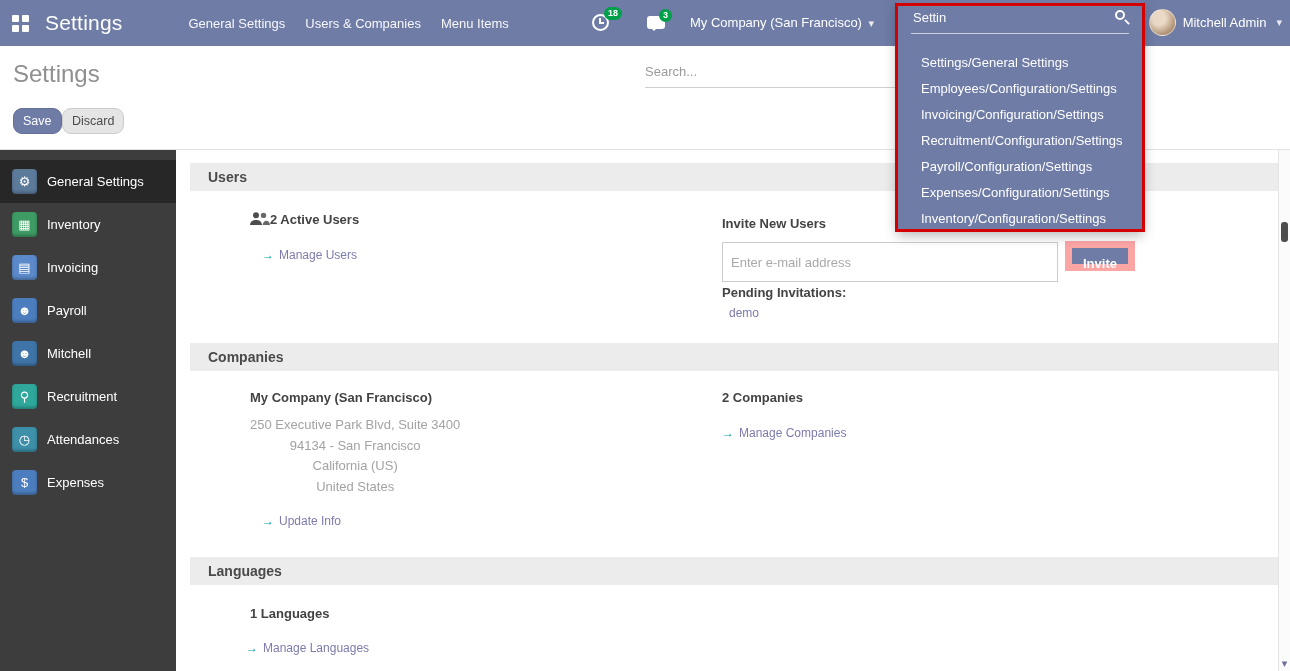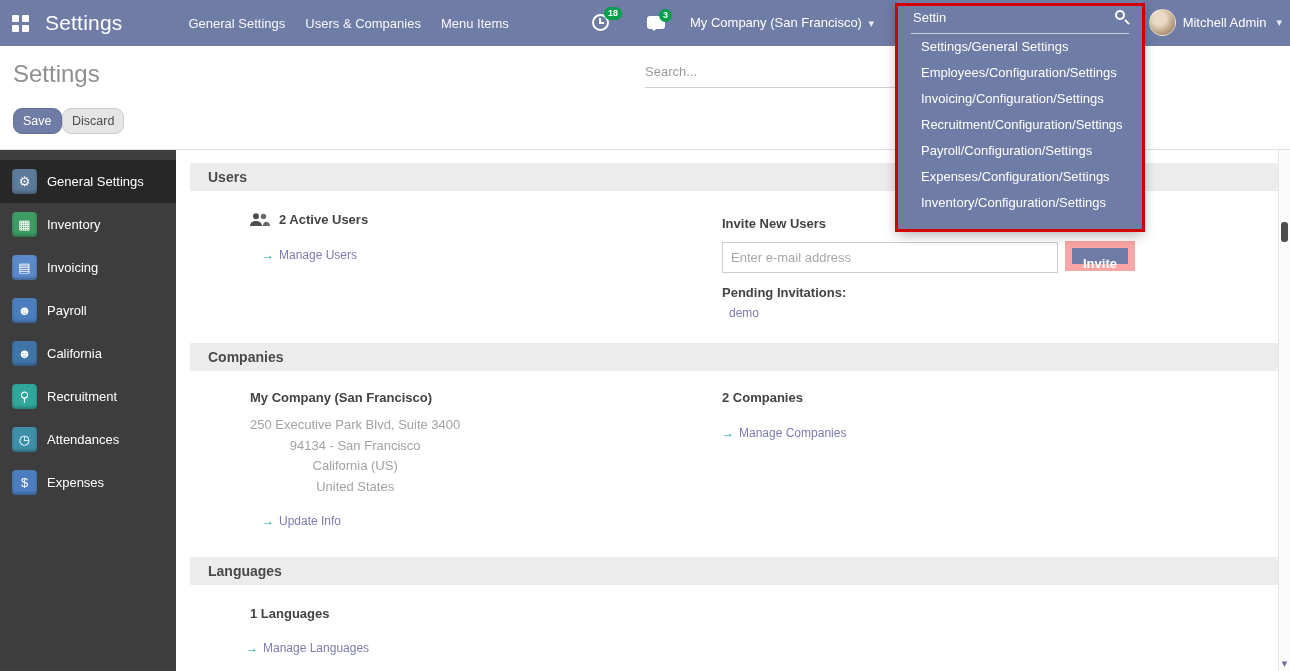--- a/index.html
+++ b/index.html
@@ -38,21 +38,21 @@
 
   
   .search-dropdown {
     position:absolute; left:897px; top:0; width:246px; height:230px;
     background:#6e7ca6; z-index:40; box-shadow:0 5px 12px rgba(0,0,0,.3);
   }
   .sd-input-row { position:relative; margin:9px 14px 0 14px; border-bottom:1px solid rgba(255,255,255,.65); padding-bottom:7px; }
   .sd-input { background:transparent; border:none; outline:none; color:#fff; font-size:13px; width:190px; font-family:"Liberation Sans",sans-serif; }
   .icon-mag { position:absolute; right:4px; top:1px; width:10px; height:10px; border:2px solid #fff; border-radius:50%; }
   .icon-mag::after { content:""; position:absolute; width:2px; height:6px; background:#fff; transform:rotate(-45deg); left:9px; top:7px; }
-  .sd-results { margin-top:0; }
+  .sd-results { margin-top:16px; }
   .sd-item { height:26px; line-height:26px; padding-left:24px; font-size:13px; color:#fff; cursor:pointer; white-space:nowrap; overflow:hidden; }
 
   
   .red-box { position:absolute; left:895px; top:3px; width:250px; height:229px; border:3px solid #d40000; z-index:50; pointer-events:none; }
 
   
   .control-panel { position:absolute; top:46px; left:0; width:1290px; height:104px; background:#fff; border-bottom:1px solid #e2e2e2; z-index:5; }
   .cp-title { position:absolute; left:13px; top:14px; font-size:24px; color:#8f8f8f; }
   .btn { font-size:12.5px; border-radius:9px; cursor:pointer; font-family:"Liberation Sans",sans-serif; }
   .btn-save { position:absolute; left:13px; top:62px; padding:5px 9px; background:#6e7ca6; border:1px solid #62709b; color:#fff; }
@@ -67,25 +67,25 @@
     color:#fff; font-size:13px; box-shadow:inset 0 -2px 3px rgba(0,0,0,.25); }
 
   
   .content { position:absolute; left:176px; top:150px; right:12px; bottom:0; background:#fff; overflow:hidden; }
   .band { position:absolute; left:14px; right:0; height:28px; background:#ececec; display:flex; align-items:center;
     padding-left:18px; font-size:14px; font-weight:bold; color:#4a4a4a; }
   .band-users { top:13px; } .band-companies { top:193px; } .band-languages { top:407px; }
   .b-label { position:absolute; font-size:13px; font-weight:bold; color:#434343; }
   .o-link { position:absolute; font-size:12px; color:#7c7bad; cursor:pointer; }
   .o-arrow { color:#00a09d; font-weight:bold; margin-right:5px; }
-  .users-count-row { position:absolute; left:74px; top:62px; display:flex; align-items:center; gap:9px; }
+  .users-count-row { position:absolute; left:74px; top:62px; display:flex; align-items:flex-start; }
   .users-count-row .cnt { font-size:13px; font-weight:bold; color:#434343; }
   .pos-manage-users { left:86px; top:98px; }
   .pos-invite-label { left:546px; top:66px; }
-  .email-input { position:absolute; left:546px; top:92px; width:336px; height:31px; border:1px solid #ccc; padding:0 8px;
+  .email-input { position:absolute; left:546px; top:92px; width:336px; height:40px; border:1px solid #ccc; padding:0 8px;
     font-size:13px; color:#555; font-family:"Liberation Sans",sans-serif; }
   .email-input::placeholder { color:#a9a9a9; }
   .invite-btn { position:absolute; left:889px; top:91px; height:29px; padding:8px 11px; background:#6e7ca6; border:7px solid #fca5a5;
     color:#fff; font-size:13px; font-weight:bold; border-radius:0; cursor:pointer; font-family:"Liberation Sans",sans-serif; }
   .pos-pending { left:546px; top:135px; }
   .pos-demo { left:553px; top:156px; }
   .pos-company-name { left:74px; top:240px; }
   .addr { position:absolute; left:74px; top:265px; font-size:13px; color:#a3a3a3; line-height:20.5px;text-align:center; }
   .pos-update-info { left:86px; top:364px; }
   .pos-companies-count { left:546px; top:240px; }
@@ -169,21 +169,21 @@
   <div class="sb-item">
     <span class="sb-icon" style="background: rgb(91, 137, 201);">▤</span>
     <span>Invoicing</span>
   </div>
   <div class="sb-item">
     <span class="sb-icon" style="background: rgb(76, 125, 190);">☻</span>
     <span>Payroll</span>
   </div>
   <div class="sb-item">
     <span class="sb-icon" style="background: rgb(63, 116, 168);">☻</span>
-    <span>California</span>
+    <span>Mitchell</span>
   </div>
   <div class="sb-item">
     <span class="sb-icon" style="background: rgb(47, 167, 155);">⚲</span>
     <span>Recruitment</span>
   </div>
   <div class="sb-item">
     <span class="sb-icon" style="background: rgb(62, 143, 168);">◷</span>
     <span>Attendances</span>
   </div>
   <div class="sb-item">

